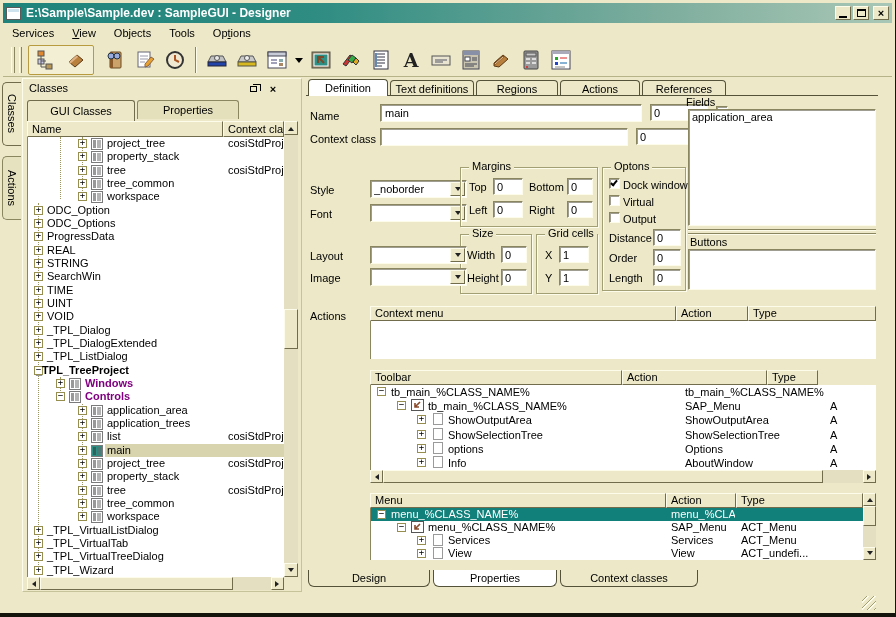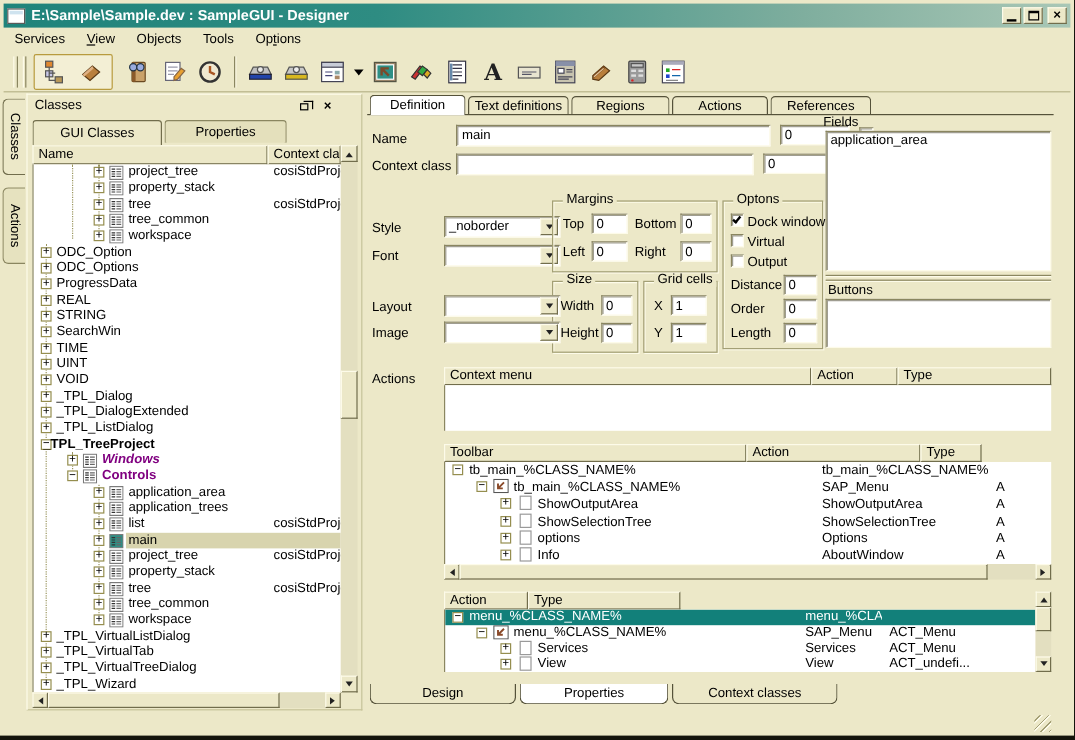--- a/index.html
+++ b/index.html
@@ -439,21 +439,21 @@
             <span class="exp-box" style="left: 6px; top: 2px;"><span>−</span></span>
             <span class="tree-label" style="left: 6px; font-weight: bold;">_TPL_TreeProject</span>
           </div>
           <div class="tree-row" style="top: 239.94px; left: 0px; right: 0px;">
             <span class="exp-box" style="left: 28px; top: 2px;"><span>+</span></span>
             <span class="abs" style="left: 41px; top: 1px;"><svg width="12" height="12" viewBox="0 0 12 12">
                 <rect x="0.5" y="0.5" width="11" height="11" fill="#fff" stroke="#7a7a7a"></rect>
                 <path d="M2 3h3M2 5h3M2 7h3M2 9h3" stroke="#333"></path>
                 <path d="M6 3h4M6 5h4M6 7h4M6 9h4" stroke="#666"></path>
               </svg></span>
-            <span class="tree-label" style="left: 55px; font-weight: bold; color: rgb(128, 0, 128); font-style: italic;">Windows</span>
+            <span class="tree-label" style="left: 55px; font-weight: bold; color: rgb(128, 0, 128);">Windows</span>
           </div>
           <div class="tree-row" style="top: 253.27px; left: 0px; right: 0px;">
             <span class="exp-box" style="left: 28px; top: 2px;"><span>−</span></span>
             <span class="abs" style="left: 41px; top: 1px;"><svg width="12" height="12" viewBox="0 0 12 12">
                 <rect x="0.5" y="0.5" width="11" height="11" fill="#fff" stroke="#7a7a7a"></rect>
                 <path d="M2 3h3M2 5h3M2 7h3M2 9h3" stroke="#333"></path>
                 <path d="M6 3h4M6 5h4M6 7h4M6 9h4" stroke="#666"></path>
               </svg></span>
             <span class="tree-label" style="left: 55px; font-weight: bold; color: rgb(128, 0, 128);">Controls</span>
           </div>
@@ -756,20 +756,21 @@
             <div class="sb-btn" style="left: 0px; top: 100px; width: 13px; height: 13px;">
               <span class="arr left"></span>
             </div>
             <div class="sb-thumb" style="left: 13px; top: 100px; width: 440px; height: 13px;"></div>
             <div class="sb-btn" style="left: 493px; top: 100px; width: 13px; height: 13px;">
               <span class="arr right"></span>
             </div>
           </div>
         <div class="tbl" id="menu-table" style="left:64px;top:397px;width:506px;height:67px;">
             <div class="tbl-hdr">
+              <div class="tbl-hcell" style="width: 296px;">Menu</div>
               <div class="tbl-hcell" style="width: 70px;">Action</div>
               <div class="tbl-hcell" style="width: 127px;">Type</div>
             </div>
             <div class="tbl-body" style="left: 0px; top: 15px; width: 493px; height: 52px;">
               <div class="trow sel" style="top: 0px; height: 13px;">
                 <span class="exp-box" style="left: 6px; top: 2px;"><span>−</span></span>
                 <span class="cellTxt" style="left: 20px; line-height: 13px; width: 274px;">menu_%CLASS_NAME%</span>
                 <span class="cellTxt" style="left: 300px; line-height: 13px; width: 64px;">menu_%CLAS..</span>
                 <span class="cellTxt" style="left: 370px; line-height: 13px; width: 121px;"></span>
               </div>

